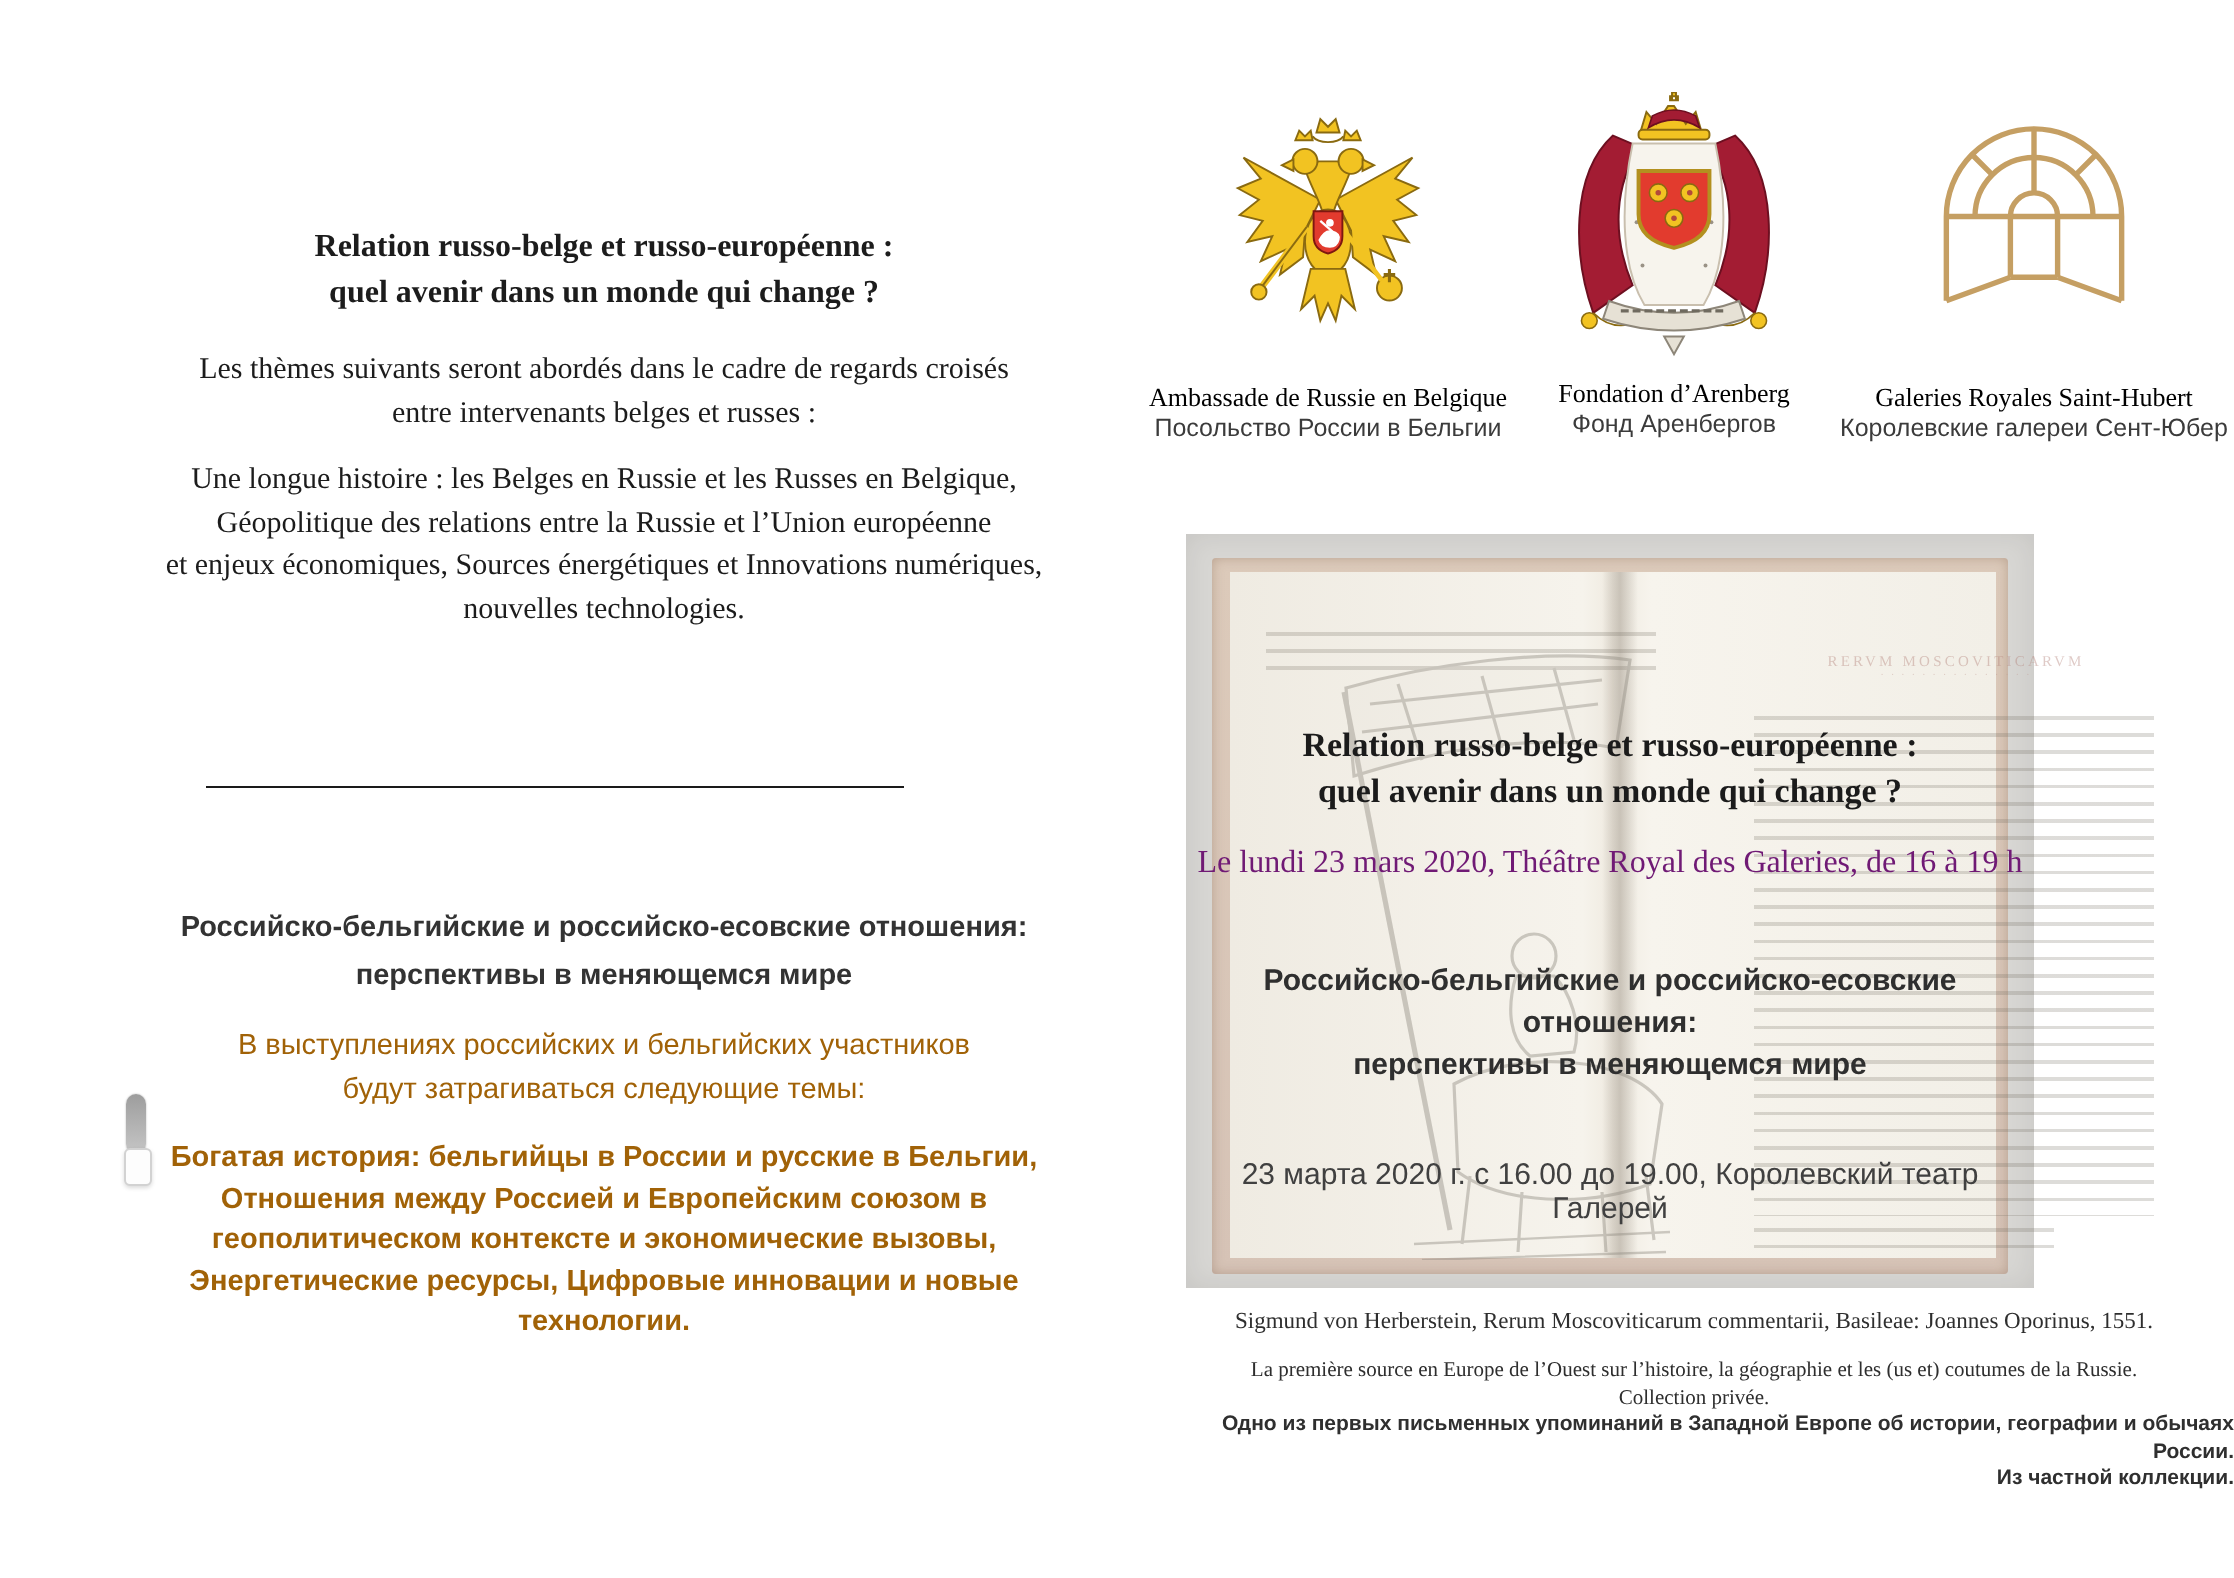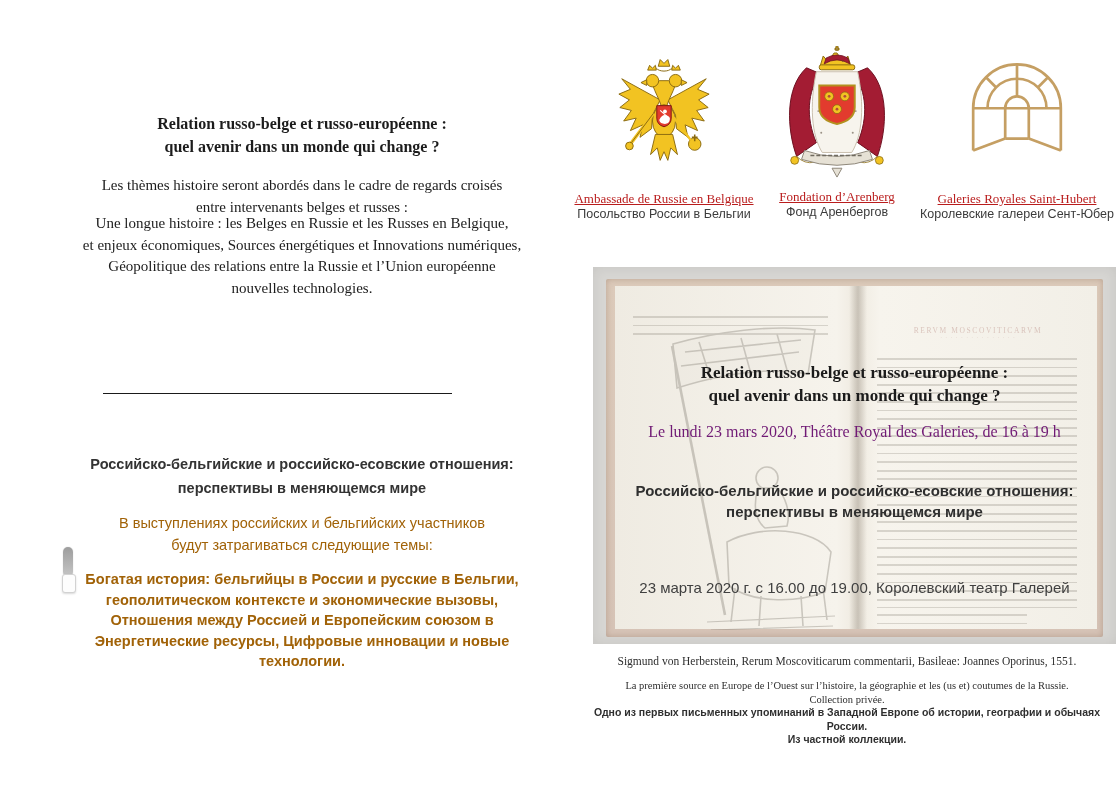--- a/index.html
+++ b/index.html
@@ -3,39 +3,39 @@
 <meta charset="utf-8">
 <style>
   html,body{margin:0;padding:0;}
   body{width:1117px;height:789px;background:#ffffff;position:relative;overflow:hidden;
        font-family:"Liberation Serif", serif;color:#1c1c1c;}
   .abs{position:absolute;}
   
   .lp-block{position:absolute;left:40px;width:524px;text-align:center;}
   .fr-title{top:112px;font-weight:bold;font-size:16px;line-height:23px;}
   .fr-intro{top:174px;font-size:15px;line-height:22px;}
-  .fr-topics{top:213px;font-size:15px;line-height:21.5px;}
+  .fr-topics{top:230px;font-size:15px;line-height:21.5px;}
   .divider{position:absolute;left:103px;top:393px;width:349px;height:0;
            border-top:1.5px solid #1a1a1a;}
   .ru{font-family:"Liberation Sans", sans-serif;color:#a16207;}
   .ru-title-left{top:452px;font-weight:bold;font-size:14.5px;line-height:24px;color:#333;}
   .ru-intro{top:512px;font-size:14.5px;line-height:22px;}
   .ru-topics{top:569px;font-size:14.5px;line-height:20.5px;font-weight:bold;}
   
   .scroll-thumb{position:absolute;left:63px;top:547px;width:10px;height:30px;border-radius:5px;
     background:linear-gradient(to bottom,#9d9d9d,#c6c6c6);box-shadow:0 0 1px rgba(0,0,0,.3);}
   .scroll-box{position:absolute;left:62px;top:574px;width:12px;height:17px;border-radius:3px;
     background:#fdfdfd;border:1px solid #d2d2d2;box-shadow:0 1px 2px rgba(0,0,0,.15);}
   
   .logo-cap{position:absolute;text-align:center;}
-  .logo-cap .fr-cap{font-size:13px;line-height:15px;color:#b91c1c;text-decoration:underline;}
+  .logo-cap .fr-cap{font-size:13px;line-height:15px;color:#000000;}
   .logo-cap .ru-cap{font-family:"Liberation Sans", sans-serif;font-size:12.5px;line-height:15px;
                     color:#3b3b3b;margin-top:1px;}
   
-  .photo{position:absolute;left:593px;top:267px;width:523px;height:377px;
+  .photo{position:absolute;left:593px;top:267px;width:424px;height:377px;
          background:var(--photo_bg,#d7d6d3);box-shadow:inset 0 0 14px rgba(0,0,0,.08);}
   .cover{position:absolute;left:13px;top:12px;right:13px;bottom:7px;
          background:linear-gradient(to bottom,#dccaba,#d6c3b6);
          box-shadow:inset 0 0 6px rgba(120,90,70,.35);border-radius:2px;}
   .pages{position:absolute;left:22px;top:19px;right:19px;bottom:15px;
          background:linear-gradient(to right,#efebe2,#f6f3ec 46%, #efeae0 50%, #f7f4ed 55%, #f2efe7);}
   .gutter{position:absolute;left:48.5%;top:0;width:18px;height:100%;
           background:linear-gradient(to right,rgba(100,88,74,0) ,rgba(100,88,74,.28) 50%,rgba(100,88,74,0));}
   .faded{position:absolute;inset:0;opacity:.42;}
   .ftext{position:absolute;background:repeating-linear-gradient(to bottom,
@@ -47,55 +47,55 @@
   .po-fr-title{top:94px;font-weight:bold;font-size:17px;line-height:23px;color:#1b1b1b;}
   .po-fr-date{top:156px;font-size:16px;color:#701a75;}
   .po-ru-title{top:213px;font-family:"Liberation Sans", sans-serif;font-weight:bold;
                font-size:15px;line-height:21px;color:#2f2f2f;}
   .po-ru-date{top:272px;font-family:"Liberation Sans", sans-serif;font-size:15px;color:#404040;margin-top:40px;}
   
   .cap-block{position:absolute;left:577px;width:540px;text-align:center;}
   .cap-source{top:655px;font-size:11.5px;color:#2e2e2e;}
   .cap-fr{top:679px;font-size:10.5px;line-height:13.5px;color:#2e2e2e;}
   .cap-ru{top:706px;font-family:"Liberation Sans", sans-serif;font-weight:bold;
-          font-size:10.5px;line-height:13.5px;color:#2f2f2f;}
+          font-size:10.5px;line-height:13.5px;color:#2f2f2f;text-align:right;}
   svg{display:block;}
 </style>
 </head>
 <body>
 
 <div class="lp-block fr-title">
   <div>Relation russo-belge et russo-européenne :</div>
   <div>quel avenir dans un monde qui change ?</div>
 </div>
 <div class="lp-block fr-intro">
-  <div>Les thèmes histoire seront abordés dans le cadre de regards croisés</div>
+  <div>Les thèmes suivants seront abordés dans le cadre de regards croisés</div>
   <div>entre intervenants belges et russes :</div>
 </div>
 <div class="lp-block fr-topics">
   <div>Une longue histoire : les Belges en Russie et les Russes en Belgique,</div>
+  <div>Géopolitique des relations entre la Russie et l’Union européenne</div>
   <div>et enjeux économiques, Sources énergétiques et Innovations numériques,</div>
-  <div>Géopolitique des relations entre la Russie et l’Union européenne</div>
   <div>nouvelles technologies.</div>
 </div>
 
 <div class="divider"></div>
 
 <div class="lp-block ru ru-title-left">
   <div>Российско-бельгийские и российско-есовские отношения:</div>
   <div>перспективы в меняющемся мире</div>
 </div>
 <div class="lp-block ru ru-intro">
   <div>В выступлениях российских и бельгийских участников</div>
   <div>будут затрагиваться следующие темы:</div>
 </div>
 <div class="lp-block ru ru-topics">
   <div>Богатая история: бельгийцы в России и русские в Бельгии,</div>
+  <div>Отношения между Россией и Европейским союзом в</div>
   <div>геополитическом контексте и экономические вызовы,</div>
-  <div>Отношения между Россией и Европейским союзом в</div>
   <div>Энергетические ресурсы, Цифровые инновации и новые</div>
   <div>технологии.</div>
 </div>
 
 <div class="scroll-thumb"></div>
 <div class="scroll-box"></div>
 
 <svg class="abs" style="left:616px;top:56px" width="96" height="130" viewBox="0 0 100 132">
   <g fill="var(--gold,#f2c322)" stroke="var(--gold_dark,#8a6a10)" stroke-width="1">
 

